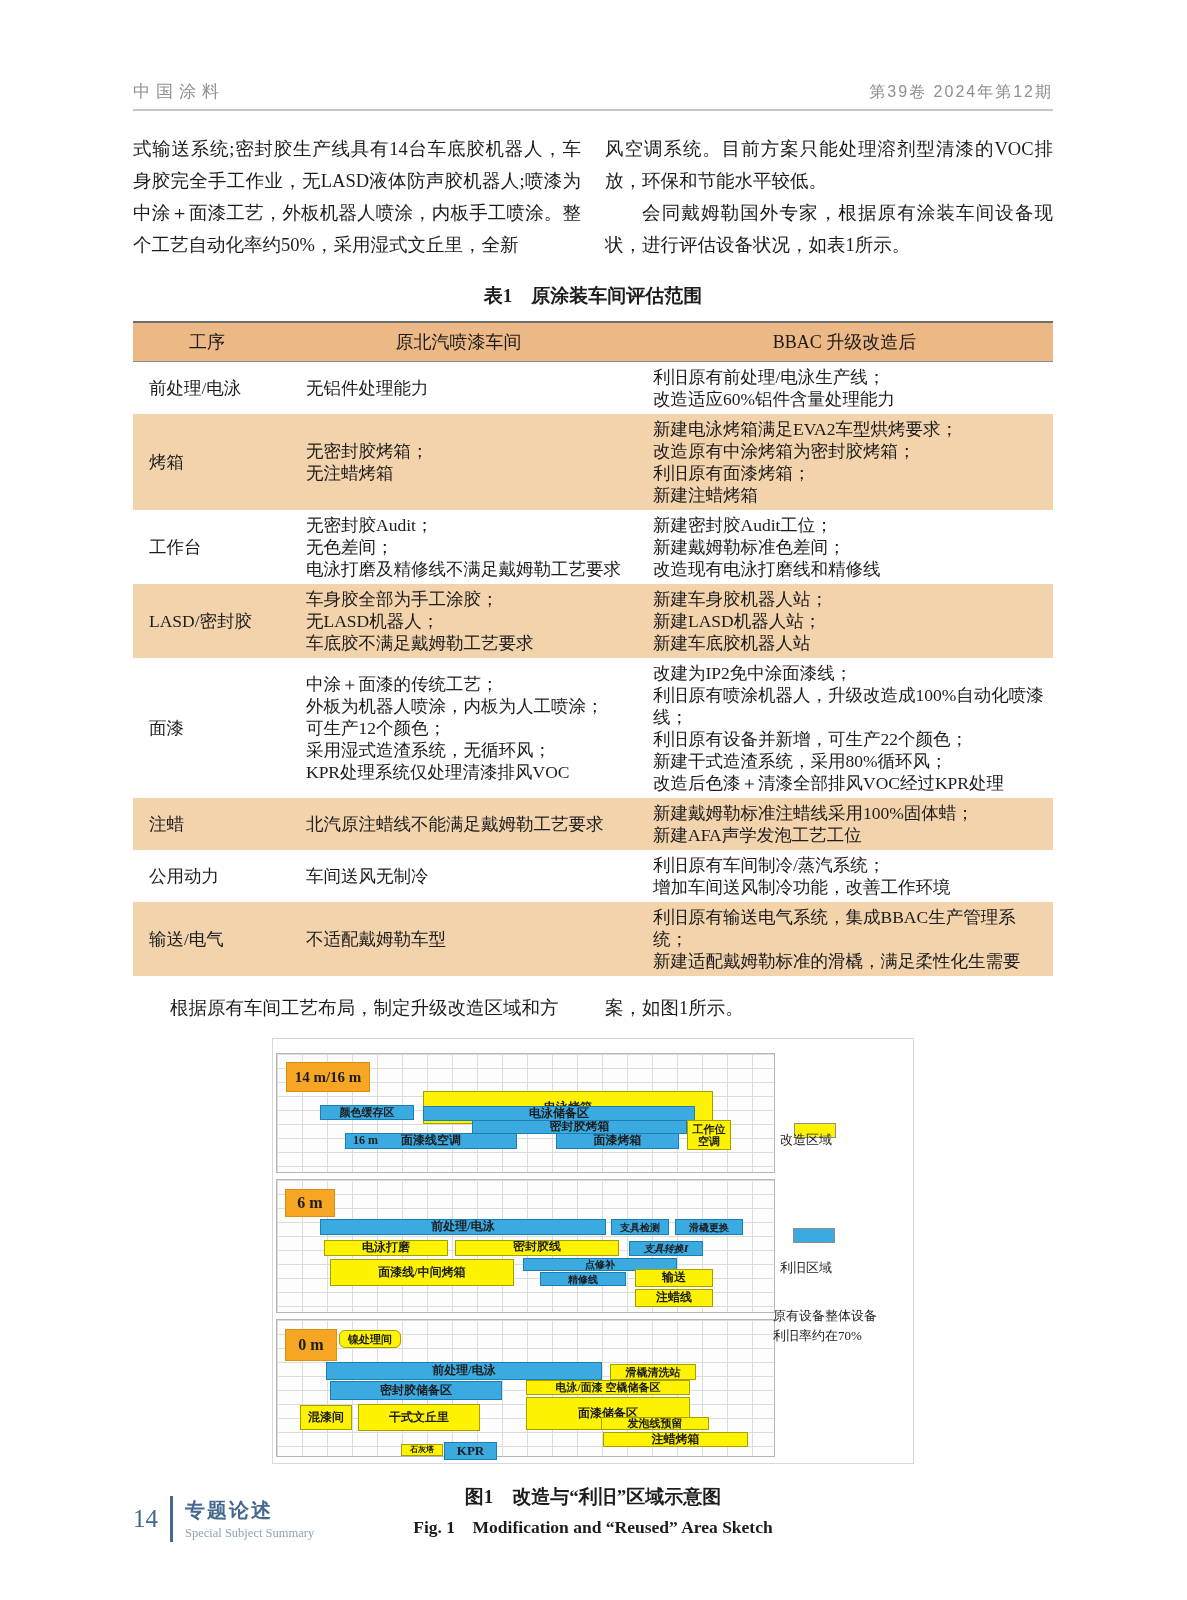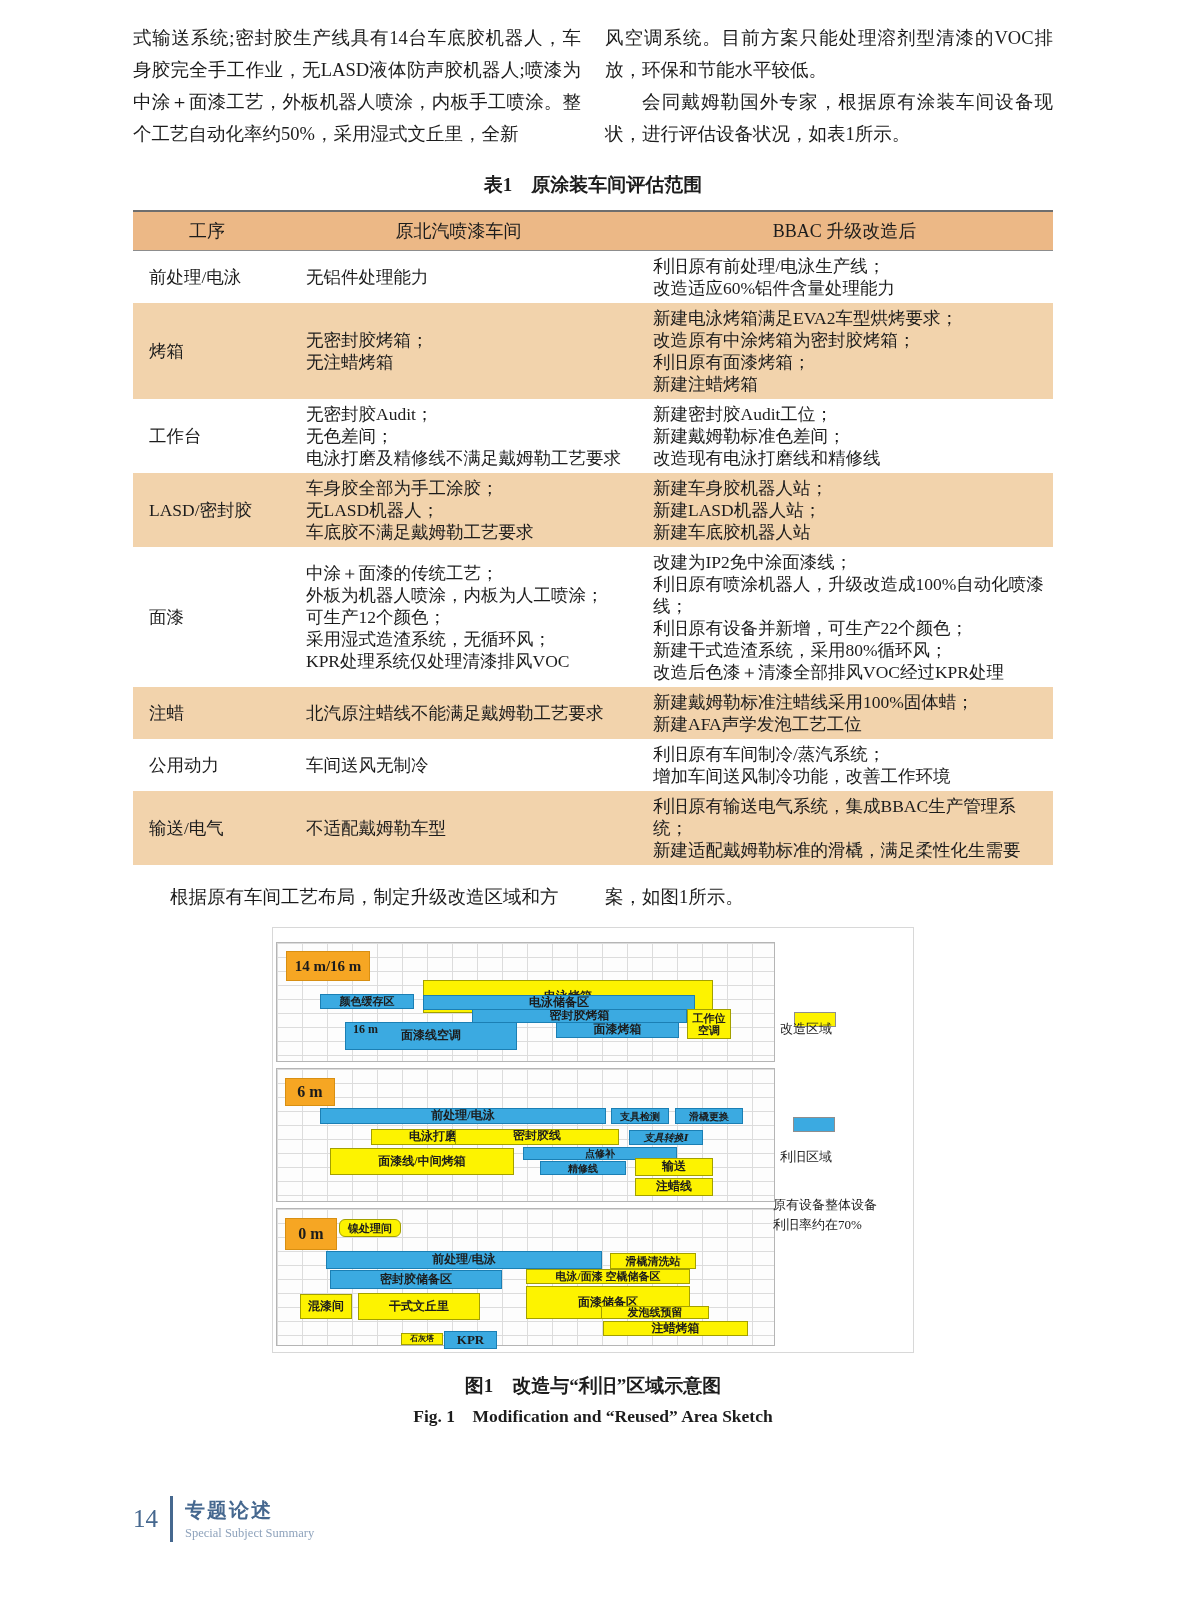--- a/index.html
+++ b/index.html
@@ -68,20 +68,24 @@
   .sec-zh{font-size:20px;font-weight:bold;color:#46688f;letter-spacing:2px;
           font-family:"Liberation Sans","DejaVu Sans",sans-serif;}
   .sec-en{font-size:12.5px;color:#8fa3bc;margin-top:2px;}
 </style>
 </head>
 <body>
 
 <div class="page">
   <div class="content">
 
+    <div class="pg-header">
+      <span class="journal-name">中国涂料</span>
+      <span class="issue-info">第39卷  2024年第12期</span>
+    </div>
 
     <div class="two-col body-text">
       <div class="col">
         <p>式输送系统;密封胶生产线具有14台车底胶机器人，车身胶完全手工作业，无LASD液体防声胶机器人;喷漆为中涂＋面漆工艺，外板机器人喷涂，内板手工喷涂。整个工艺自动化率约50%，采用湿式文丘里，全新</p>
       </div>
       <div class="col">
         <p>风空调系统。目前方案只能处理溶剂型清漆的VOC排放，环保和节能水平较低。</p>
         <p class="indent">会同戴姆勒国外专家，根据原有涂装车间设备现状，进行评估设备状况，如表1所示。</p>
       </div>
     </div>
@@ -175,32 +179,32 @@
 
     <div class="figure-wrap" id="figure-canvas">
         <div class="strip" style="left: 3px; top: 14px; width: 497px; height: 118px;"></div>
         <div class="strip" style="left: 3px; top: 140px; width: 497px; height: 132px;"></div>
         <div class="strip" style="left: 3px; top: 280px; width: 497px; height: 136px;"></div>
         <div class="fig-el level" style="left: 13px; top: 23px; width: 84px; height: 30px; font-size: 15px;">14 m/16 m</div>
         <div class="fig-el mod" style="left: 150px; top: 52px; width: 290px; height: 33px;">电泳烤箱</div>
         <div class="fig-el reuse" style="left: 47px; top: 66px; width: 94px; height: 15px; font-size: 11px;">颜色缓存区</div>
         <div class="fig-el reuse" style="left: 150px; top: 67px; width: 272px; height: 15px;">电泳储备区</div>
         <div class="fig-el reuse" style="left: 199px; top: 81px; width: 215px; height: 14px;">密封胶烤箱</div>
-        <div class="fig-el reuse" style="left: 72px; top: 94px; width: 172px; height: 28px;">面漆线空调</div>
+        <div class="fig-el reuse" style="left: 72px; top: 94px; width: 172px; height: 16px;">面漆线空调</div>
         <div class="fig-el sub" style="left: 80px; top: 94px; width: 44px; height: 16px; font-size: 12px;">16 m</div>
         <div class="fig-el reuse" style="left: 283px; top: 94px; width: 123px; height: 16px;">面漆烤箱</div>
         <div class="fig-el mod" style="left: 414px; top: 81px; width: 44px; height: 30px; font-size: 11px;">工作位
 空调</div>
         <div class="fig-el swatch-mod" style="left: 521px; top: 84px; width: 42px; height: 15px;"></div>
         <div class="fig-el text" style="left: 507px; top: 92px; width: 80px; height: 18px;">改造区域</div>
         <div class="fig-el level" style="left: 12px; top: 150px; width: 50px; height: 28px; font-size: 16px;">6 m</div>
         <div class="fig-el reuse" style="left: 47px; top: 180px; width: 286px; height: 16px;">前处理/电泳</div>
         <div class="fig-el reuse" style="left: 338px; top: 180px; width: 58px; height: 16px; font-size: 10px;">支具检测</div>
         <div class="fig-el reuse" style="left: 402px; top: 180px; width: 68px; height: 16px; font-size: 10px;">滑橇更换</div>
-        <div class="fig-el mod" style="left: 51px; top: 201px; width: 124px; height: 16px; margin-left: 47px;">电泳打磨</div>
+        <div class="fig-el mod" style="left: 51px; top: 201px; width: 124px; height: 16px;">电泳打磨</div>
         <div class="fig-el mod" style="left: 182px; top: 201px; width: 164px; height: 16px; font-family: Liberation Mono, monospace;">密封胶线</div>
         <div class="fig-el reuse" style="left: 356px; top: 202px; width: 74px; height: 15px; font-size: 10px; font-style: italic;">支具转换Ⅰ</div>
         <div class="fig-el reuse" style="left: 250px; top: 219px; width: 154px; height: 13px; font-size: 10px;">点修补</div>
         <div class="fig-el mod" style="left: 57px; top: 220px; width: 184px; height: 27px;">面漆线/中间烤箱</div>
         <div class="fig-el reuse" style="left: 267px; top: 233px; width: 86px; height: 14px; font-size: 10px;">精修线</div>
         <div class="fig-el mod" style="left: 362px; top: 230px; width: 78px; height: 18px;">输送</div>
         <div class="fig-el mod" style="left: 362px; top: 250px; width: 78px; height: 18px;">注蜡线</div>
         <div class="fig-el swatch-reuse" style="left: 520px; top: 189px; width: 42px; height: 15px;"></div>
         <div class="fig-el text" style="left: 507px; top: 220px; width: 80px; height: 18px;">利旧区域</div>
         <div class="fig-el level" style="left: 12px; top: 290px; width: 52px; height: 32px; font-size: 16px;">0 m</div>

